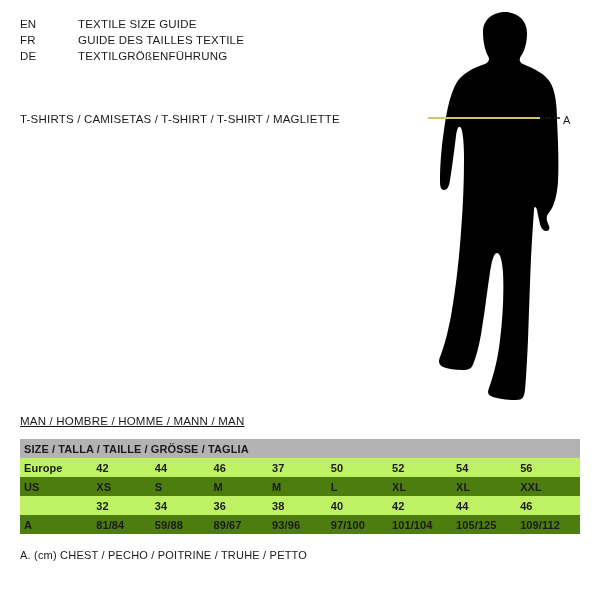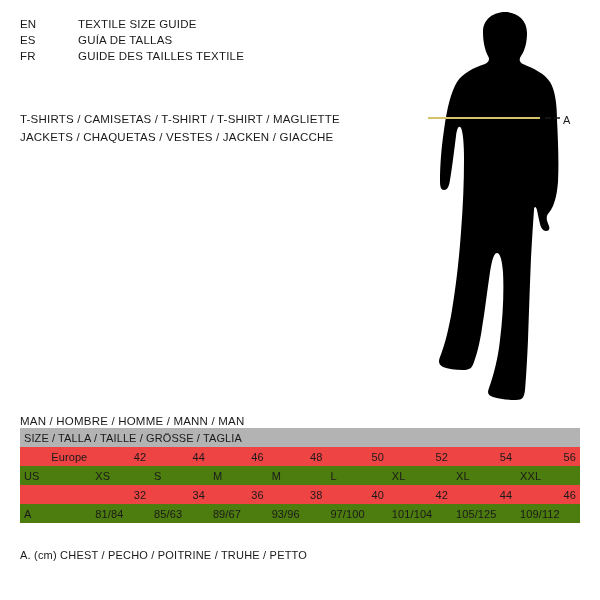--- a/index.html
+++ b/index.html
@@ -81,42 +81,42 @@
   
   .table-block {
     position: absolute;
     left: 20px;
     top: 415px;
     width: 560px;
   }
   .table-title {
     font-size: 11.5px;
     letter-spacing: 0.2px;
-    margin-bottom: 1px;
-    color: #1a1a1a;
+    margin-bottom: 12px;
+    color: #1a1a1a;
+    text-decoration: underline;
   }
   table.size-table {
     border-collapse: collapse;
     width: 560px;
     font-size: 11px;
     letter-spacing: 0.1px;
   }
   table.size-table td, table.size-table th {
     text-align: left;
     padding: 3px 4px 3px 4px;
-    font-weight: normal;
+    font-weight: bold;
     color: #1a1a1a;
     height: 13px;
   }
   tr.row-head td {
     background: #b3b3b3;
   }
   tr.row-alt td {
-    background: #ef4444;
-    text-align: right;
+    background: #bef264;
   }
   tr.row-plain td {
     background: #4d7c0f;
   }
   .col-label { width: 84px; }
   .col-val { width: 68px; }
 
   .table-footnote {
     position: absolute;
     left: 20px;
@@ -130,32 +130,31 @@
 <body>
 
 <div class="page">
 
   <div class="lang-block">
     <div class="lang-row">
       <span class="lang-code">EN</span>
       <span class="lang-text">TEXTILE SIZE GUIDE</span>
     </div>
     <div class="lang-row">
-      <span class="lang-code">ES</span>
-      <span class="lang-text">GUÍA DE TALLAS</span>
-    </div>
-    <div class="lang-row">
       <span class="lang-code">FR</span>
       <span class="lang-text">GUIDE DES TAILLES TEXTILE</span>
     </div>
+    <div class="lang-row">
+      <span class="lang-code">DE</span>
+      <span class="lang-text">TEXTILGRÖßENFÜHRUNG</span>
+    </div>
   </div>
 
   <div class="cat-block">
     <div class="cat-line">T-SHIRTS / CAMISETAS / T-SHIRT / T-SHIRT / MAGLIETTE</div>
-    <div class="cat-line">JACKETS / CHAQUETAS / VESTES / JACKEN / GIACCHE</div>
   </div>
 
   <div class="figure-wrap">
     <svg width="205" height="395" viewBox="0 0 205 395">
       <path fill="#000000" d="
         M 88 22
         C 88 8, 100 2, 110 2
         C 121 2, 132 9, 132 23
         C 132 32, 130 40, 126 46
         C 124 49, 124 52, 128 54
@@ -212,21 +211,21 @@
     <table class="size-table">
       <tbody>
         <tr class="row-head">
           <td class="col-label" colspan="9">SIZE / TALLA / TAILLE / GRÖSSE / TAGLIA</td>
         </tr>
         <tr class="row-alt">
           <td class="col-label">Europe</td>
           <td class="col-val">42</td>
           <td class="col-val">44</td>
           <td class="col-val">46</td>
-          <td class="col-val">48</td>
+          <td class="col-val">37</td>
           <td class="col-val">50</td>
           <td class="col-val">52</td>
           <td class="col-val">54</td>
           <td class="col-val">56</td>
         </tr>
         <tr class="row-plain">
           <td class="col-label">US</td>
           <td class="col-val">XS</td>
           <td class="col-val">S</td>
           <td class="col-val">M</td>
@@ -243,21 +242,21 @@
           <td class="col-val">36</td>
           <td class="col-val">38</td>
           <td class="col-val">40</td>
           <td class="col-val">42</td>
           <td class="col-val">44</td>
           <td class="col-val">46</td>
         </tr>
         <tr class="row-plain">
           <td class="col-label">A</td>
           <td class="col-val">81/84</td>
-          <td class="col-val">85/63</td>
+          <td class="col-val">59/88</td>
           <td class="col-val">89/67</td>
           <td class="col-val">93/96</td>
           <td class="col-val">97/100</td>
           <td class="col-val">101/104</td>
           <td class="col-val">105/125</td>
           <td class="col-val">109/112</td>
         </tr>
       </tbody>
     </table>
   </div>

